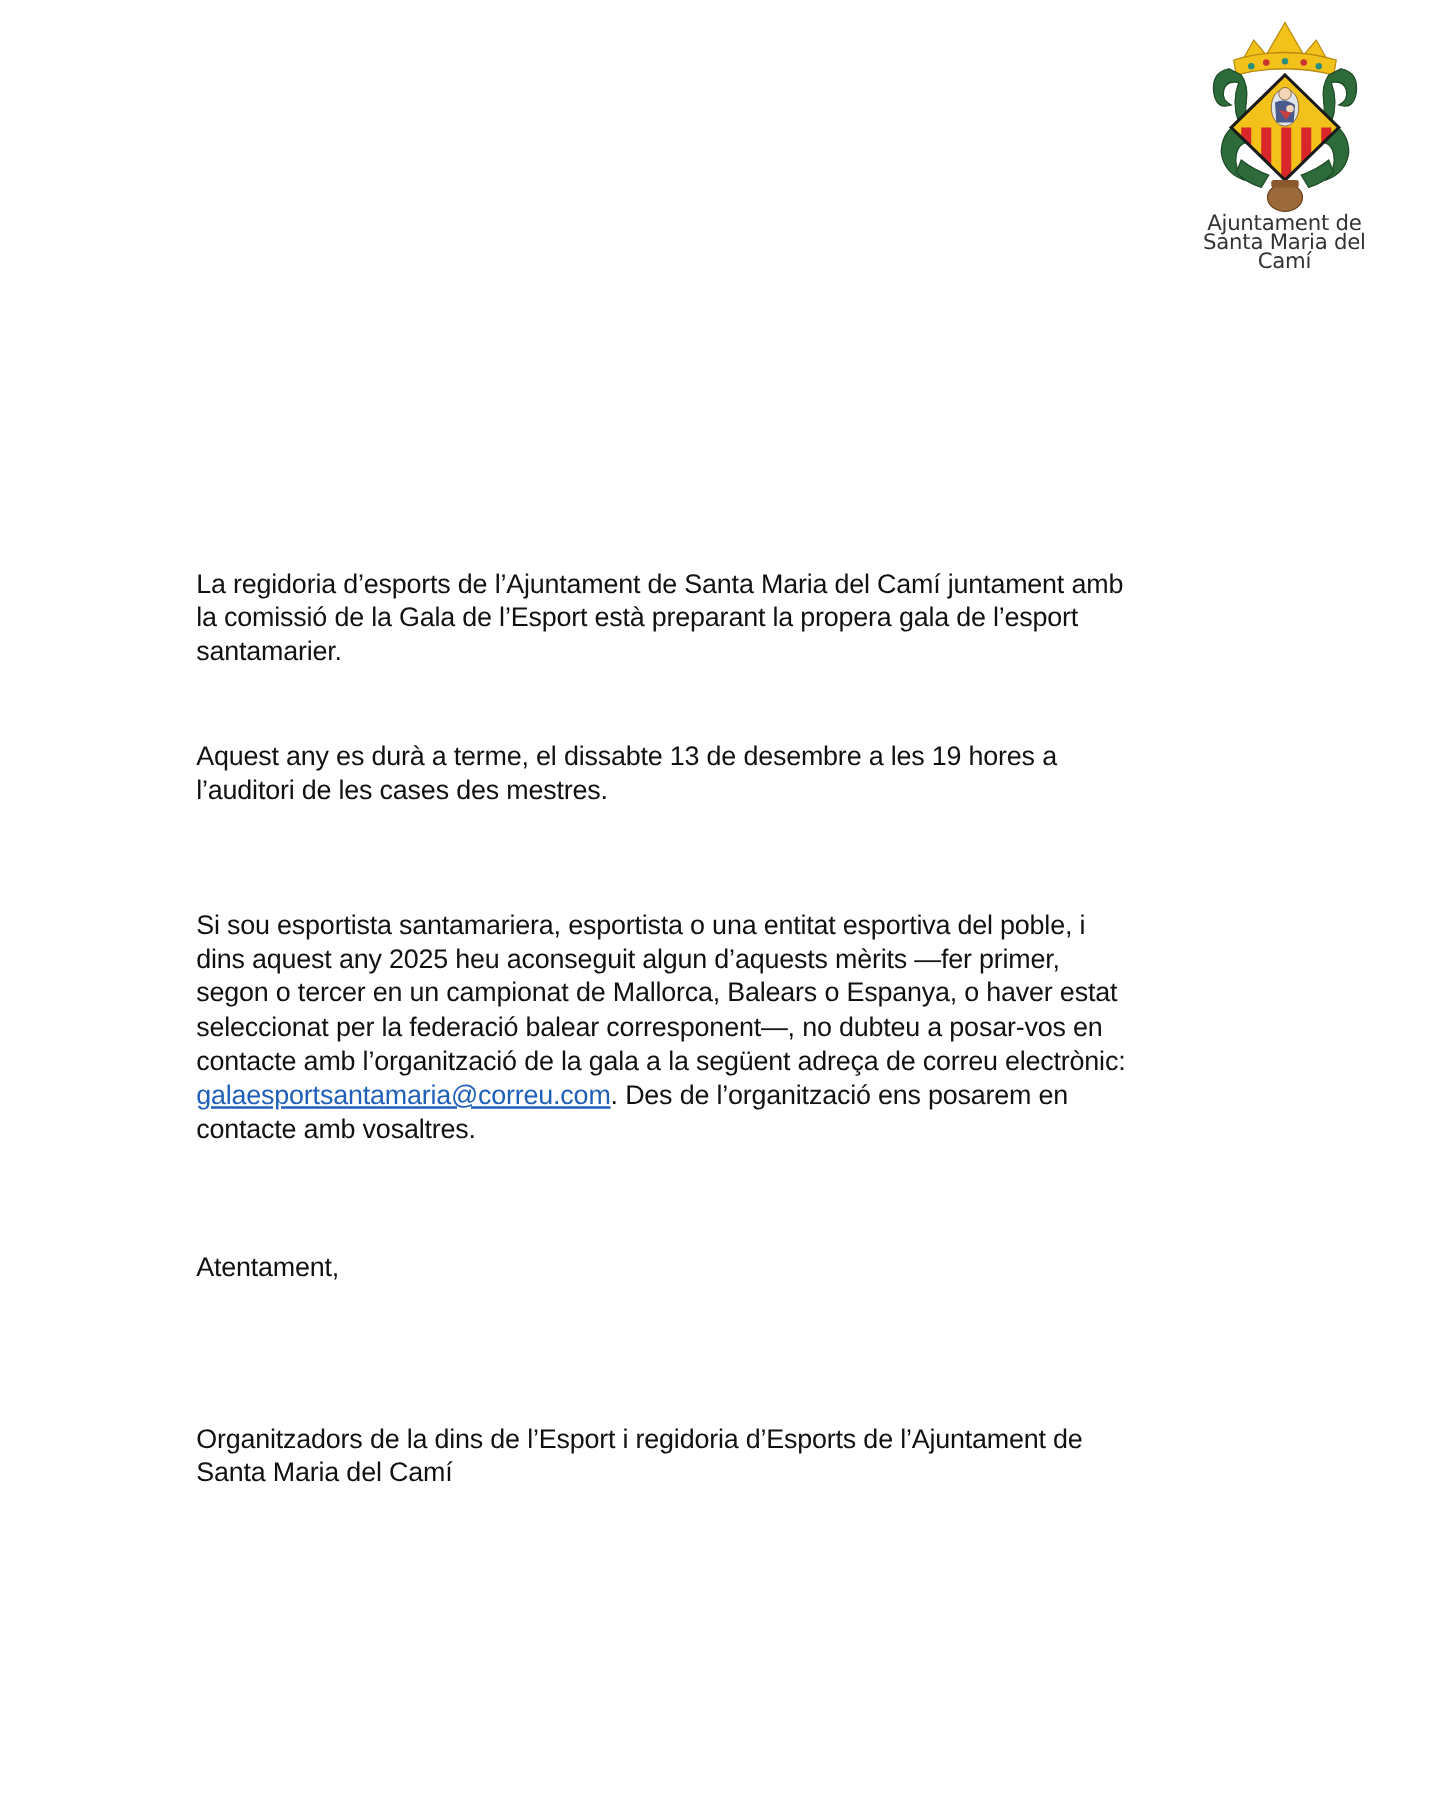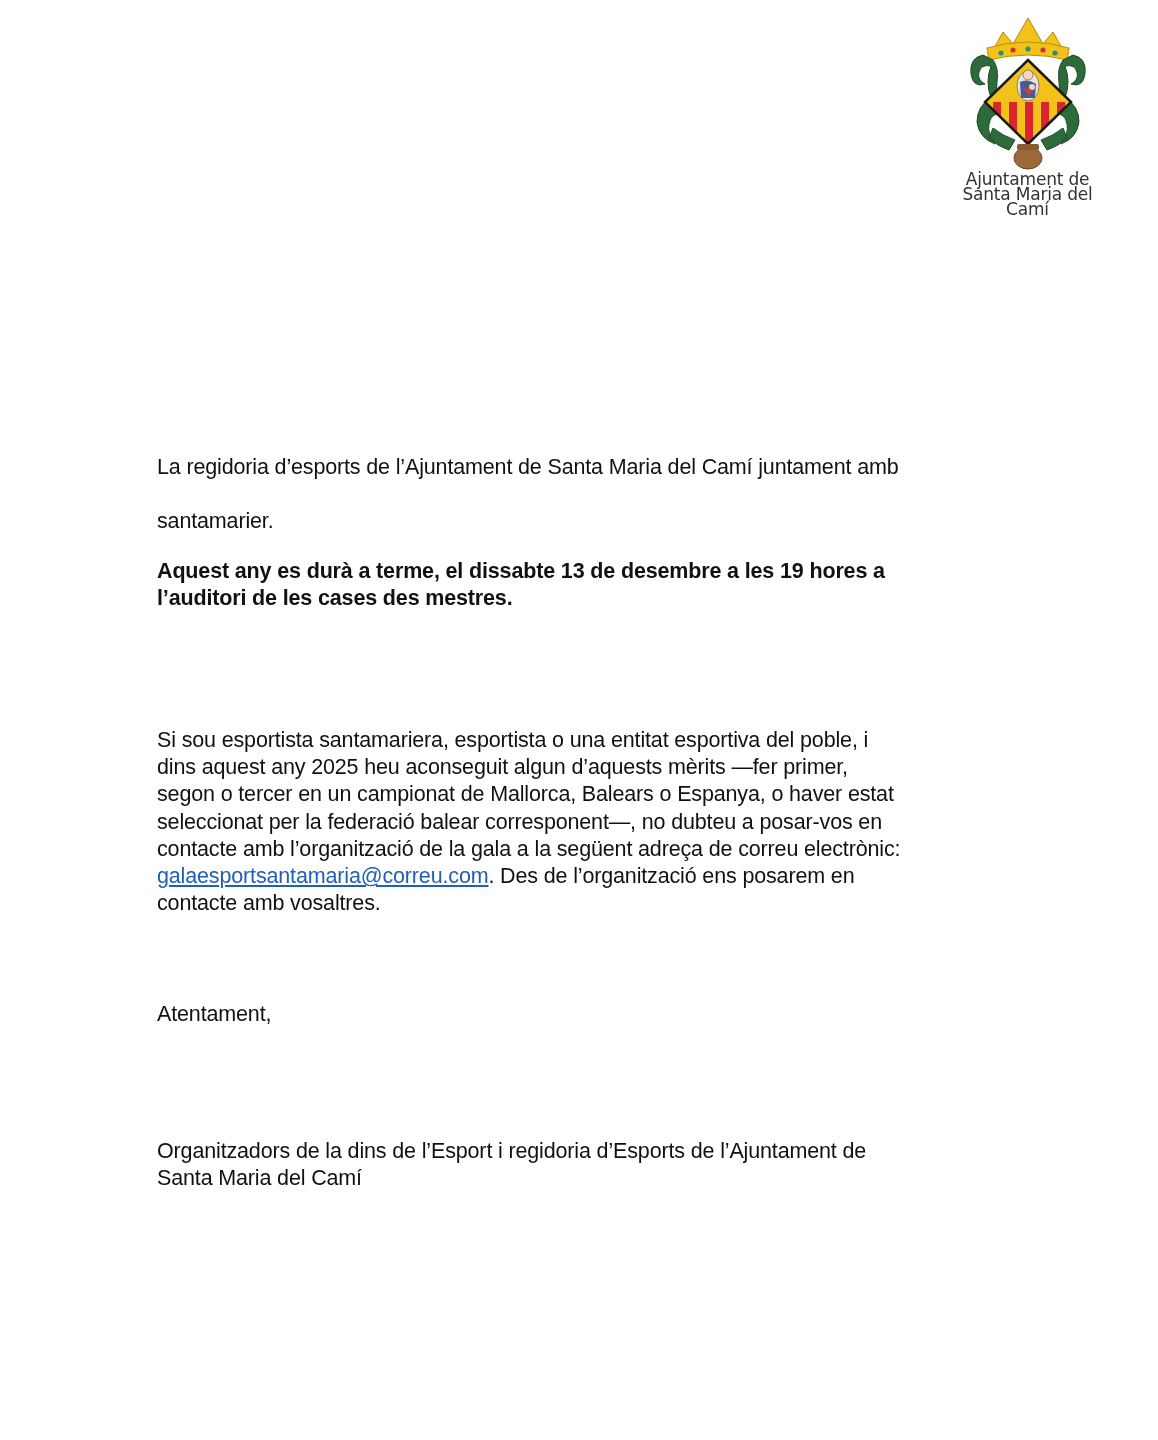--- a/index.html
+++ b/index.html
@@ -43,21 +43,21 @@
     .para {
       position: absolute;
       left: 0;
       width: 850px;
       font-size: 21.5px;
       line-height: 27.2px;
       letter-spacing: -0.15px;
       margin: 4px;
     }
     .p1 { top: 450px; }
-    .p2 { top: 554px; font-weight: bold; }
+    .p2 { top: 588px; }
     .p3 { top: 723px; }
     .p4 { top: 997px; }
     .p5 { top: 1134px; }
     .email-link {
       color: #1f5fb8;
       text-decoration: underline;
       text-underline-offset: 2px;
     }
   </style>
 </head>
@@ -115,21 +115,21 @@
   <div class="logo-caption">
     <div>Ajuntament de</div>
     <div>Santa Maria del Camí</div>
   </div>
 </div>
 
 <div class="letter-body">
 
   <p class="para p1">
     <span>La regidoria d’esports de l’Ajuntament de Santa Maria del Camí juntament amb</span><br>
-    <br>
+    <span>la comissió de la Gala de l’Esport està preparant la propera gala de l’esport</span><br>
     <span>santamarier.</span>
   </p>
 
   <p class="para p2">
     <span>Aquest any es durà a terme, el dissabte 13 de desembre a les 19 hores a</span><br>
     <span>l’auditori de les cases des mestres.</span>
   </p>
 
   <p class="para p3">
     <span>Si sou esportista santamariera, esportista o una entitat esportiva del poble, i</span><br>

